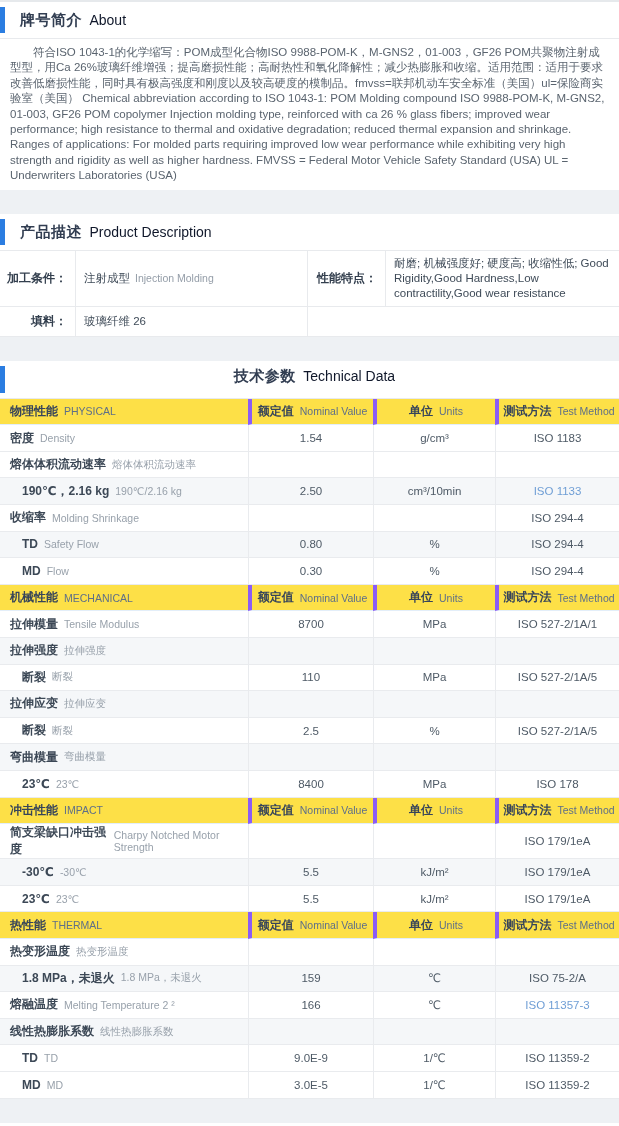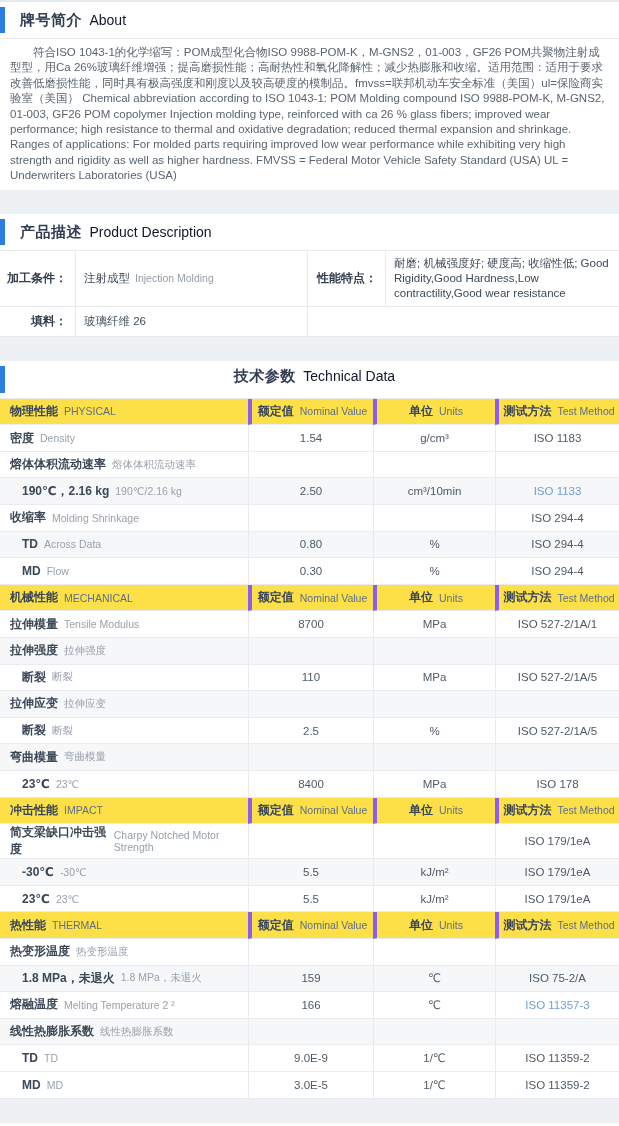--- a/index.html
+++ b/index.html
@@ -140,21 +140,21 @@
           <span class="zh">收缩率</span>
           <span class="en">Molding Shrinkage</span>
         </div>
         <div class="tc ccell"></div>
         <div class="tc ccell"></div>
         <div class="tc ccell">ISO 294-4</div>
       </div>
       <div class="trow shade">
         <div class="tc tlabel ind">
           <span class="zh">TD</span>
-          <span class="en">Across Data</span>
+          <span class="en">Safety Flow</span>
         </div>
         <div class="tc ccell">0.80</div>
         <div class="tc ccell">%</div>
         <div class="tc ccell">ISO 294-4</div>
       </div>
       <div class="trow">
         <div class="tc tlabel ind">
           <span class="zh">MD</span>
           <span class="en">Flow</span>
         </div>

